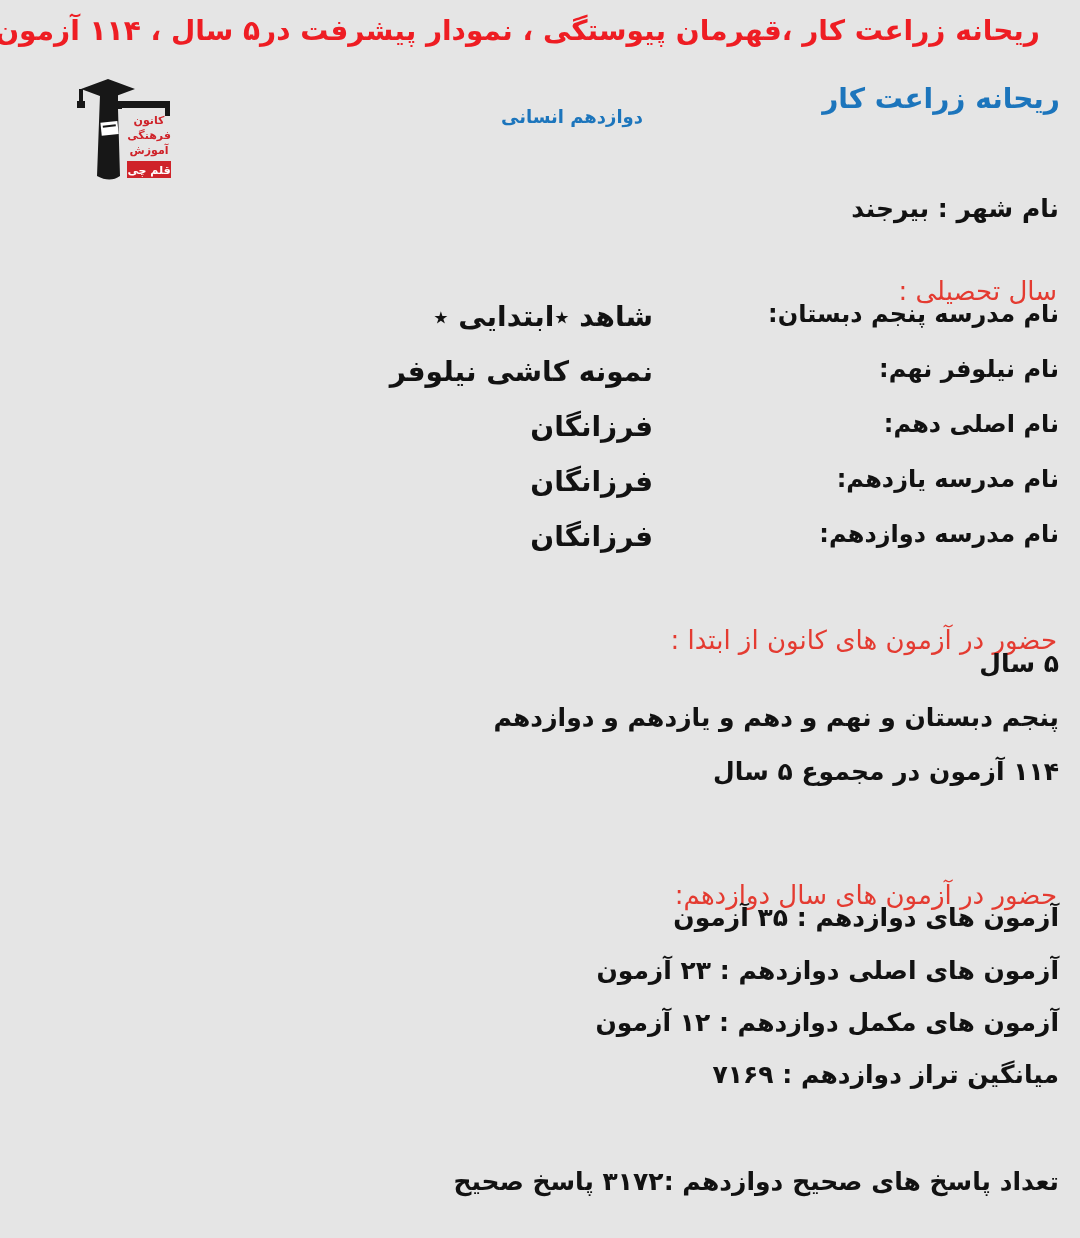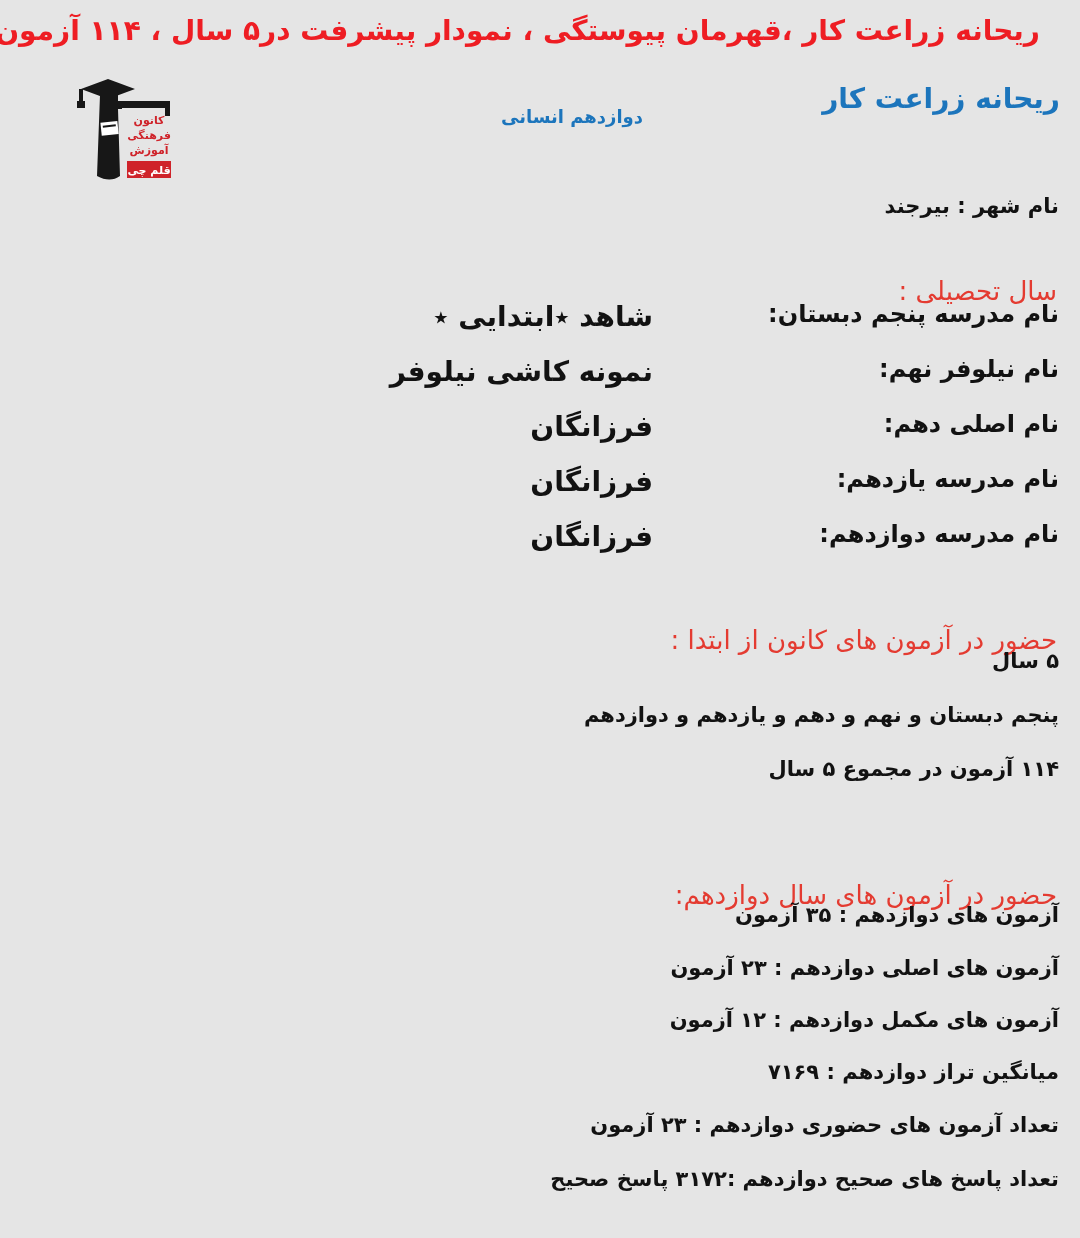--- a/index.html
+++ b/index.html
@@ -38,21 +38,21 @@
     font-weight: bold;
     font-size: 18px;
   }
   .logo { top: 76px; left: 90px; width: 106px; height: 110px; }
 
   
   .line {
     right: 21px;
     color: #121212;
     font-weight: bold;
-    font-size: 21px;
+    font-size: 25px;
   }
   
   .red-line {
     right: 23px;
     color: #e43b31;
     font-weight: normal;
     font-size: 26px;
     margin-top: 28px;
   }
 
@@ -131,16 +131,15 @@
   <div class="abs red-line" style="top:597px">حضور در آزمون های کانون از ابتدا :</div>
   <div class="abs line" style="top:649px">۵ سال</div>
   <div class="abs line" style="top:703px">پنجم دبستان و نهم و دهم و یازدهم و دوازدهم</div>
   <div class="abs line" style="top:757px">۱۱۴ آزمون در مجموع ۵ سال</div>
 
   <div class="abs red-line" style="top:852px">حضور در آزمون های سال دوازدهم:</div>
   <div class="abs line" style="top:903px">آزمون های دوازدهم : ۳۵ آزمون</div>
   <div class="abs line" style="top:956px">آزمون های اصلی دوازدهم : ۲۳ آزمون</div>
   <div class="abs line" style="top:1008px">آزمون های مکمل دوازدهم : ۱۲ آزمون</div>
   <div class="abs line" style="top:1060px">میانگین تراز دوازدهم : ۷۱۶۹</div>
-  <div class="abs line" style="top:1113px">تعداد آزمون های حضوری دوازدهم : ۲۳ آزمون</div>
   <div class="abs line" style="top:1167px">تعداد پاسخ های صحیح دوازدهم :۳۱۷۲ پاسخ صحیح</div>
 
 </div>
 
 </body></html>

